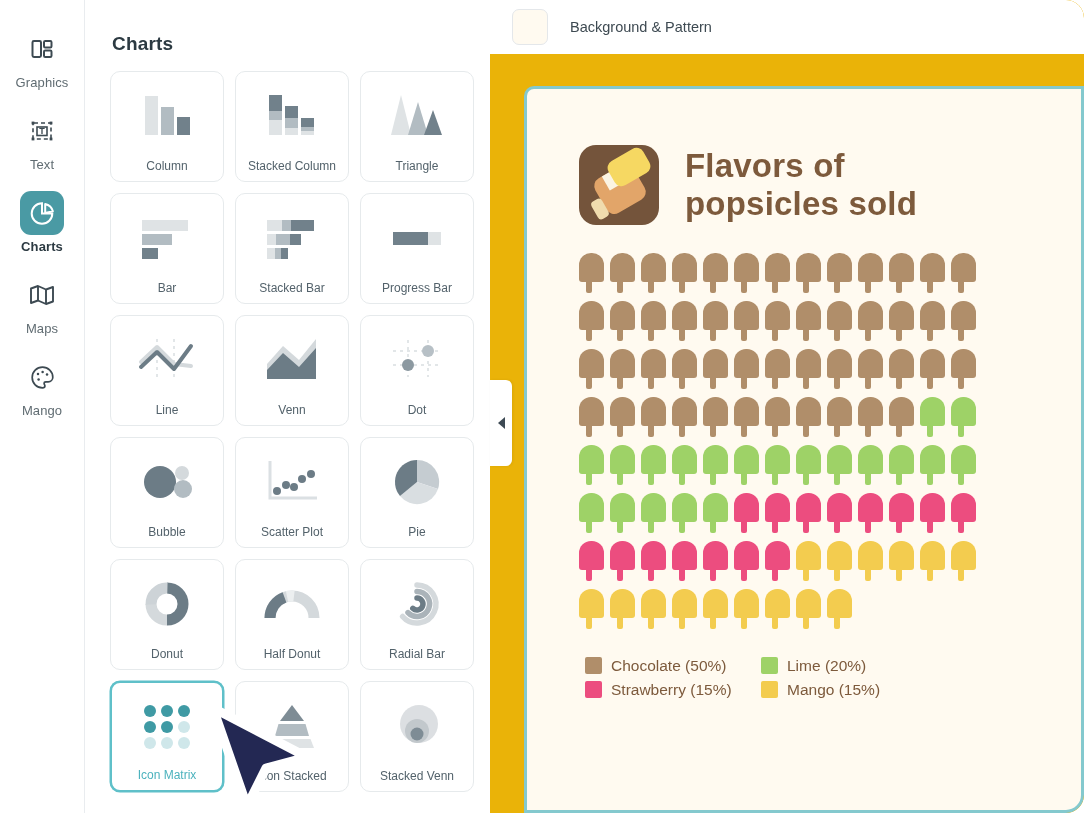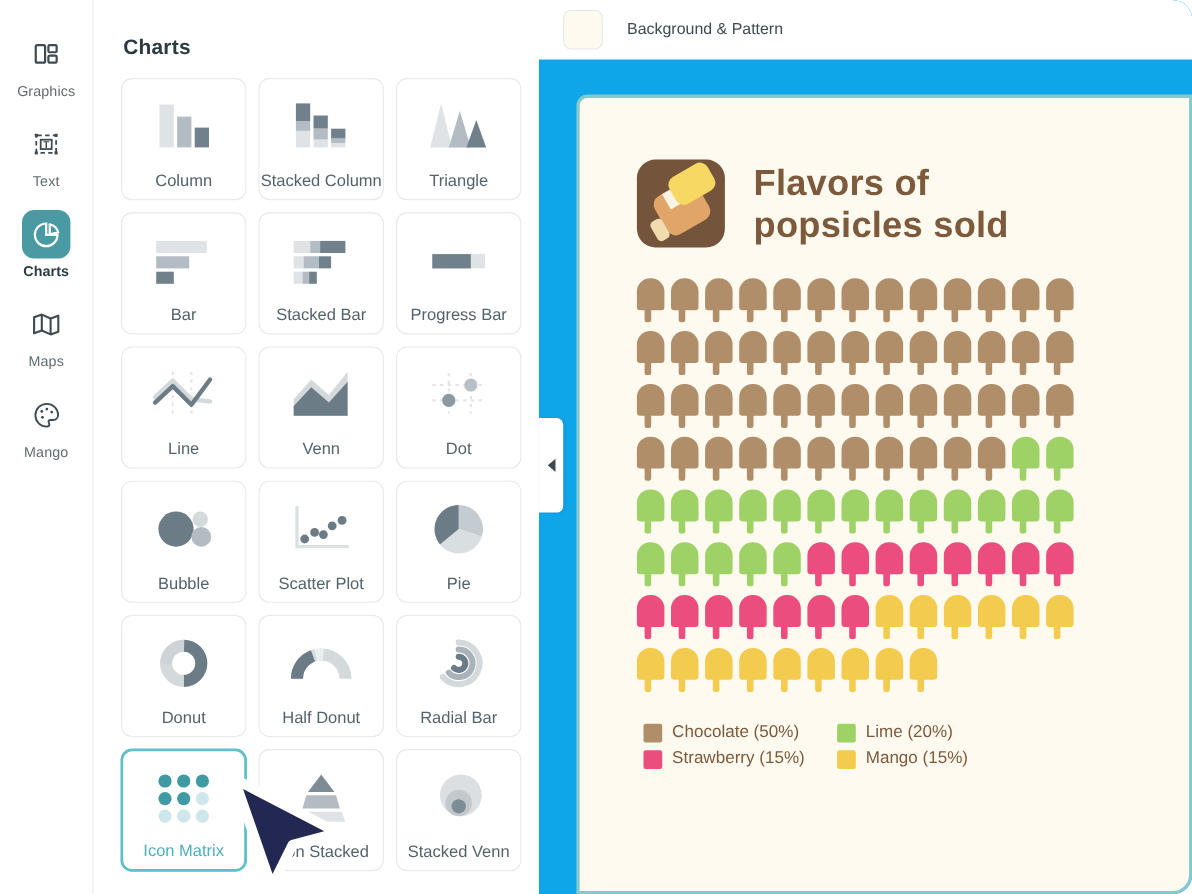--- a/index.html
+++ b/index.html
@@ -78,30 +78,30 @@
   }
   .tile.selected {
     border: 2.5px solid #5fc0c9;
     box-shadow: 0 0 0 .5px #5fc0c9;
   }
   .tile-art {
     flex: 1; width: 100%;
     display: flex; align-items: center; justify-content: center;
   }
   .tile-lbl {
-    font-size: 15px; color: #53626b;
+    font-size: 12px; color: #53626b;
     text-align: center; line-height: 1;
   }
   .tile.selected .tile-lbl { color: #4bb2bd; text-align: center; }
 
   
   #preview {
     position: absolute; left: 490px; top: 0;
     width: 594px; height: 813px;
-    background: #0ea5e9;
+    background: #eab308;
   }
   #topbar {
     position: absolute; left: 0; top: 0;
     width: 594px; height: 54px;
     background: #ffffff;
     display: flex; align-items: center;
     padding-left: 22px;
     border-top-right-radius: 18px;
   }
   #swatch {
@@ -209,21 +209,21 @@
     border-radius: 0 0 2px 2px;
   }
 
   #legend {
     margin: 20px 0 0 58px;
     display: grid;
     grid-template-columns: 160px auto;
     gap: 6px 16px;
     width: 330px;
   }
-  .lg-item { display: flex; align-items: flex-end; }
+  .lg-item { display: flex; align-items: flex-start; }
   .lg-sw {
     width: 17px; height: 17px;
     border-radius: 2px;
     flex: 0 0 auto;
   }
   .lg-tx {
     margin-left: 9px;
     font-size: 15.5px;
     color: #7d5a3c;
     white-space: nowrap;

